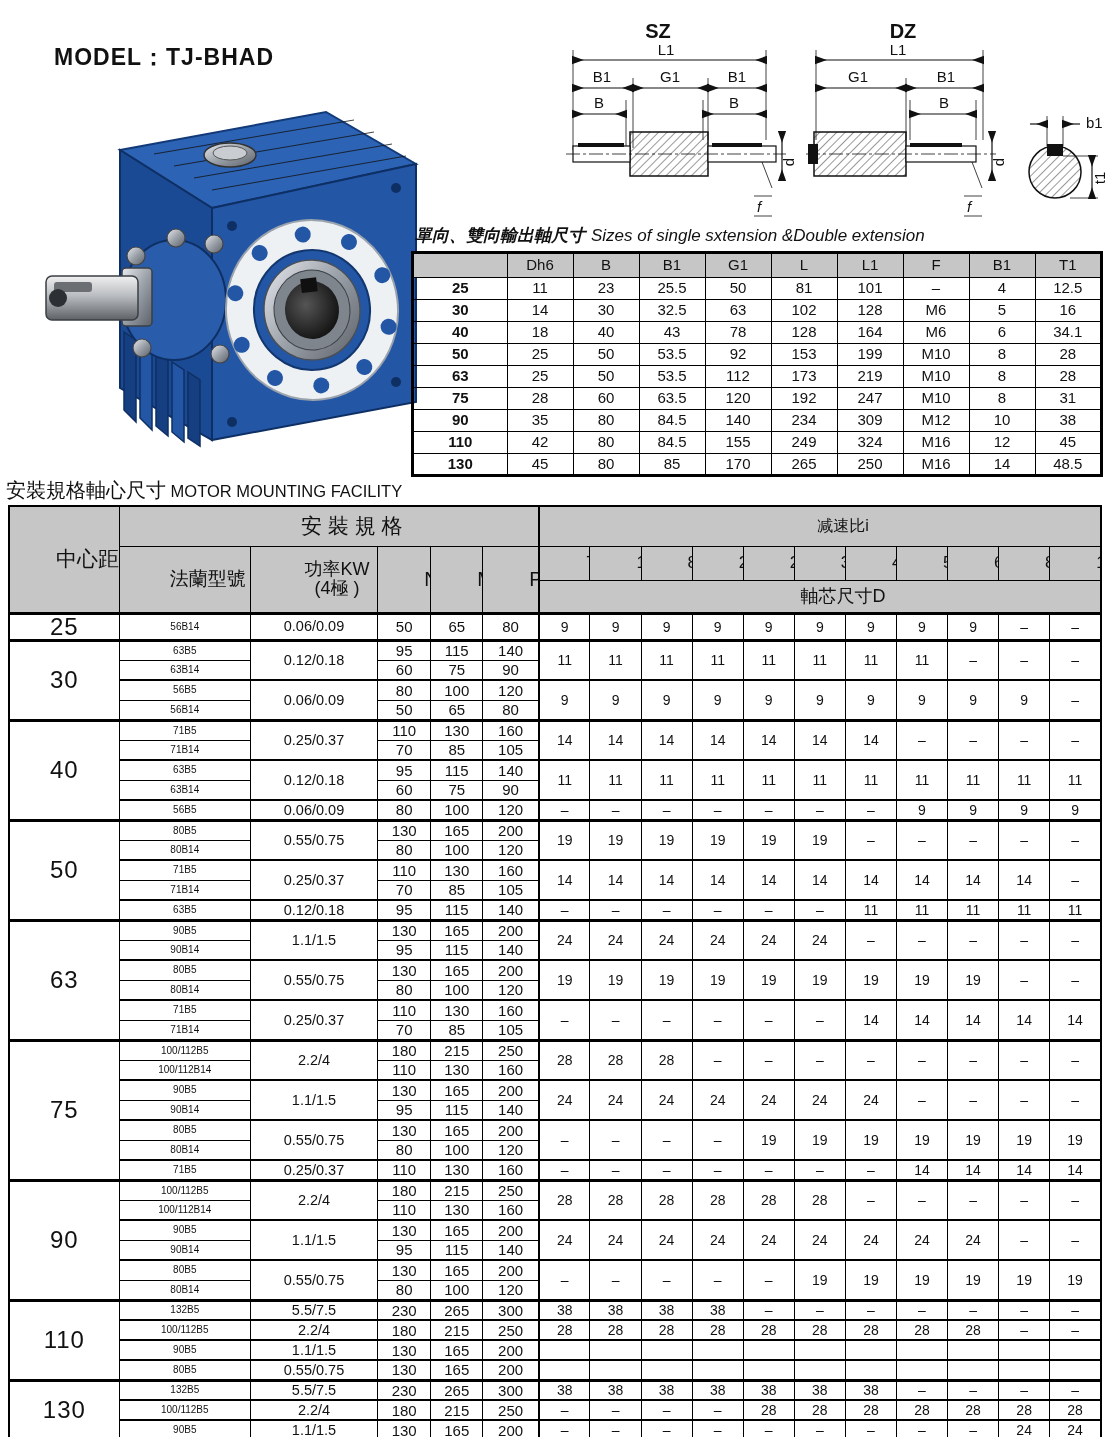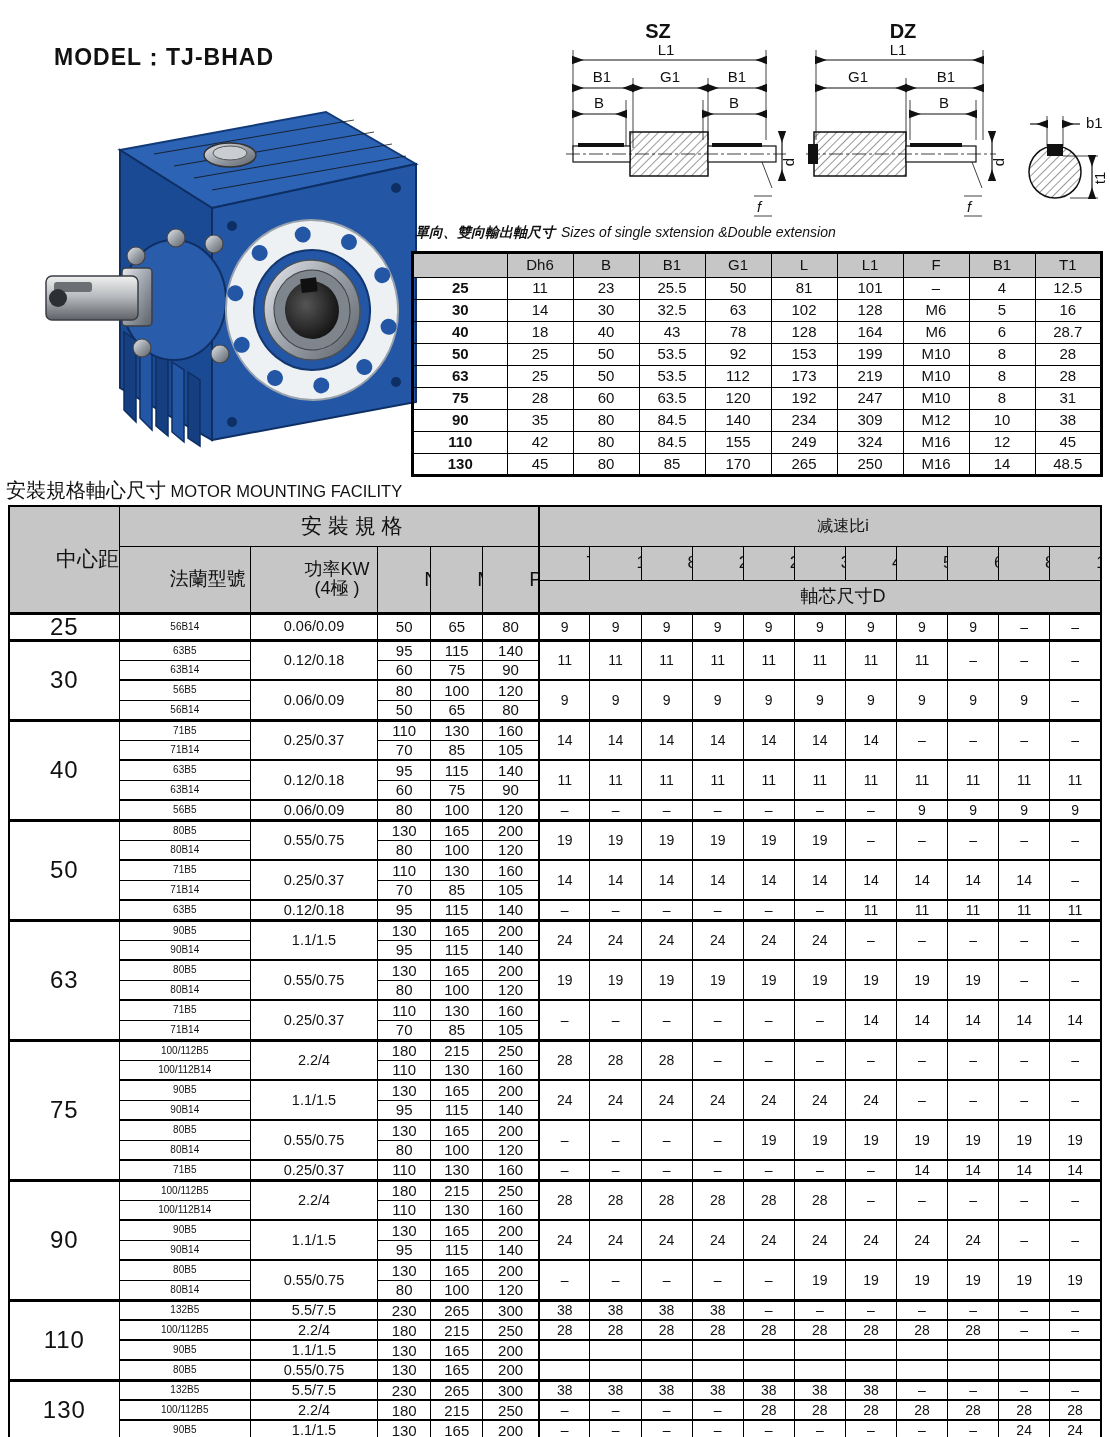--- a/index.html
+++ b/index.html
@@ -1,21 +1,21 @@
 <!DOCTYPE html>
 <html><head>
 <meta charset="utf-8">
 <style>
   html,body{margin:0;padding:0;background:#fff;}
   body{width:1110px;height:1437px;position:relative;font-family:"Liberation Sans",sans-serif;color:#111;overflow:hidden;}
   .abs{position:absolute;}
 
   
   #modelTitle{left:54px;top:42px;font-size:23px;font-weight:bold;letter-spacing:1px;}
-  #caption{left:415px;top:224px;font-style:italic;font-size:14px;white-space:nowrap;}
+  #caption{left:415px;top:224px;font-style:italic;font-size:17px;white-space:nowrap;}
   #caption .cn{font-weight:bold;margin-right:6px;}
   #sectionTitle{left:6px;top:477px;font-size:20px;white-space:nowrap;}
   #sectionTitle .en{font-size:16.5px;}
 
   
   #dimTable{position:absolute;left:412px;top:252px;width:690px;border-collapse:collapse;table-layout:fixed;}
   #dimTable th,#dimTable td{border:1px solid #000;text-align:center;font-size:15px;padding:0;line-height:1.1;white-space:nowrap;overflow:hidden;}
   #dimTable tr{height:22px;}
   #dimTable thead tr{height:24px;}
   #dimTable thead th{background:#c6c6c6;font-weight:normal;}
@@ -291,21 +291,21 @@
       <tr>
         <td class="rowhead">40</td>
         <td>18</td>
         <td>40</td>
         <td>43</td>
         <td>78</td>
         <td>128</td>
         <td>164</td>
         <td>M6</td>
         <td>6</td>
-        <td>28.7</td>
+        <td>34.1</td>
       </tr>
       <tr>
         <td class="rowhead">50</td>
         <td>25</td>
         <td>50</td>
         <td>53.5</td>
         <td>92</td>
         <td>153</td>
         <td>199</td>
         <td>M10</td>

